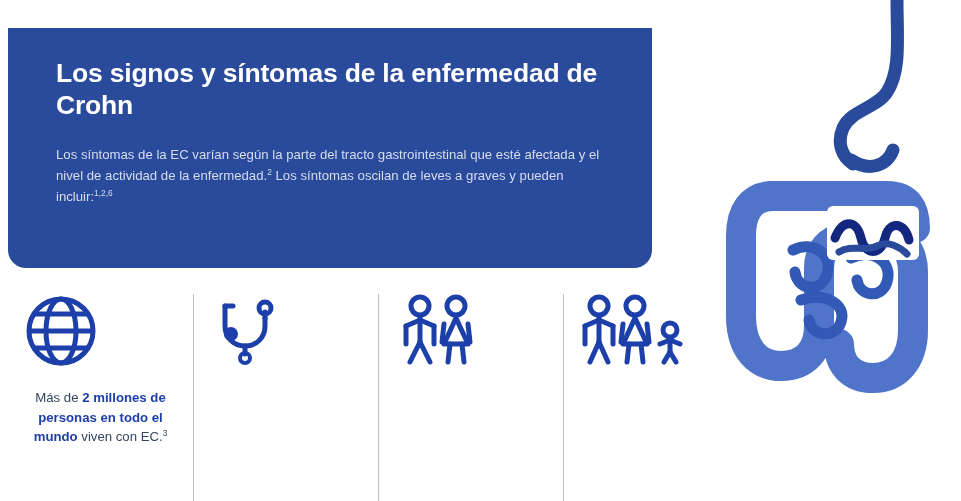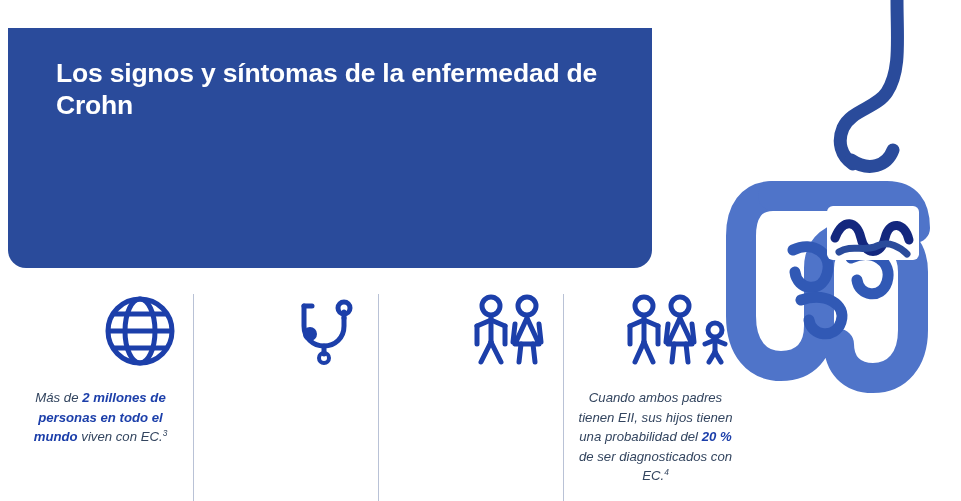--- a/index.html
+++ b/index.html
@@ -72,24 +72,23 @@
     width: 740px;
     height: 213px;
     display: flex;
     flex-direction: row;
   }
   .stat {
     flex: 1 1 0;
     position: relative;
     display: flex;
     flex-direction: column;
-    align-items: flex-end;
+    align-items: flex-start;
     padding: 0 14px;
     box-sizing: border-box;
-    font-style: italic;
   }
   .stat + .stat::before {
     content: "";
     position: absolute;
     left: 0;
     top: 6px;
     bottom: 0;
     width: 1px;
     background: #b9c2d6;
   }
@@ -115,20 +114,23 @@
     vertical-align: super;
     line-height: 0;
   }
 </style>
 </head>
 <body>
 
 <div id="hero">
   <div id="hero-inner">
     <h1 id="hero-title">Los signos y síntomas de la enfermedad de Crohn</h1>
+    <p id="hero-body">
+      <span>Los síntomas de la EC varían según la parte del tracto gastrointestinal que esté afectada y el nivel de actividad de la enfermedad.</span><sup>2</sup><span> Los síntomas oscilan de leves a graves y pueden incluir:</span><sup>1,2,6</sup>
+    </p>
   </div>
 </div>
 
 <svg id="illustration" viewBox="0 0 260 430" aria-hidden="true">
 
   <path d="M196 0 C196 40 200 70 186 92 C176 108 150 110 142 128 C136 142 140 156 152 164" fill="none" stroke="#2a4b9b" stroke-width="13" stroke-linecap="round"></path>
   <path d="M150 160 C168 172 186 166 192 150" fill="none" stroke="#2a4b9b" stroke-width="13" stroke-linecap="round"></path>
 
   <path d="M72 196
            C 50 196 40 212 40 236
@@ -225,18 +227,15 @@
         <path d="M52 52 L50 70" stroke="#1c3faa" stroke-width="5" stroke-linecap="round"></path>
         <path d="M64 52 L66 70" stroke="#1c3faa" stroke-width="5" stroke-linecap="round"></path>
 
         <circle cx="93" cy="38" r="7" fill="none" stroke="#1c3faa" stroke-width="5"></circle>
         <path d="M93 47 L93 60" stroke="#1c3faa" stroke-width="5" stroke-linecap="round"></path>
         <path d="M83 52 L93 48 L103 52" fill="none" stroke="#1c3faa" stroke-width="5" stroke-linecap="round" stroke-linejoin="round"></path>
         <path d="M93 60 L87 70" stroke="#1c3faa" stroke-width="5" stroke-linecap="round"></path>
         <path d="M93 60 L99 70" stroke="#1c3faa" stroke-width="5" stroke-linecap="round"></path>
       </svg>
     </div>
-    <div class="stat-text">
-      <span>Cuando ambos padres tienen EII, sus hijos tienen una probabilidad del </span><b>20 %</b><span> de ser diagnosticados con EC.</span><sup>4</sup>
-    </div>
   </div>
 
 </div>
 
 </body></html>

